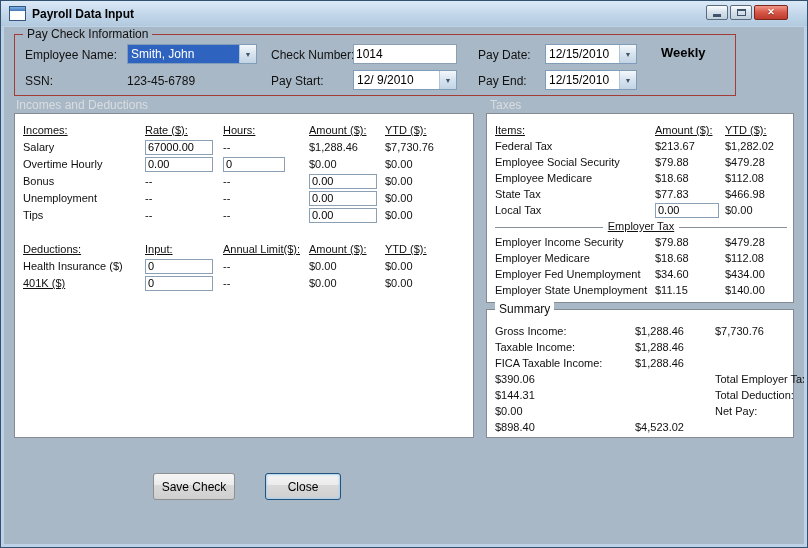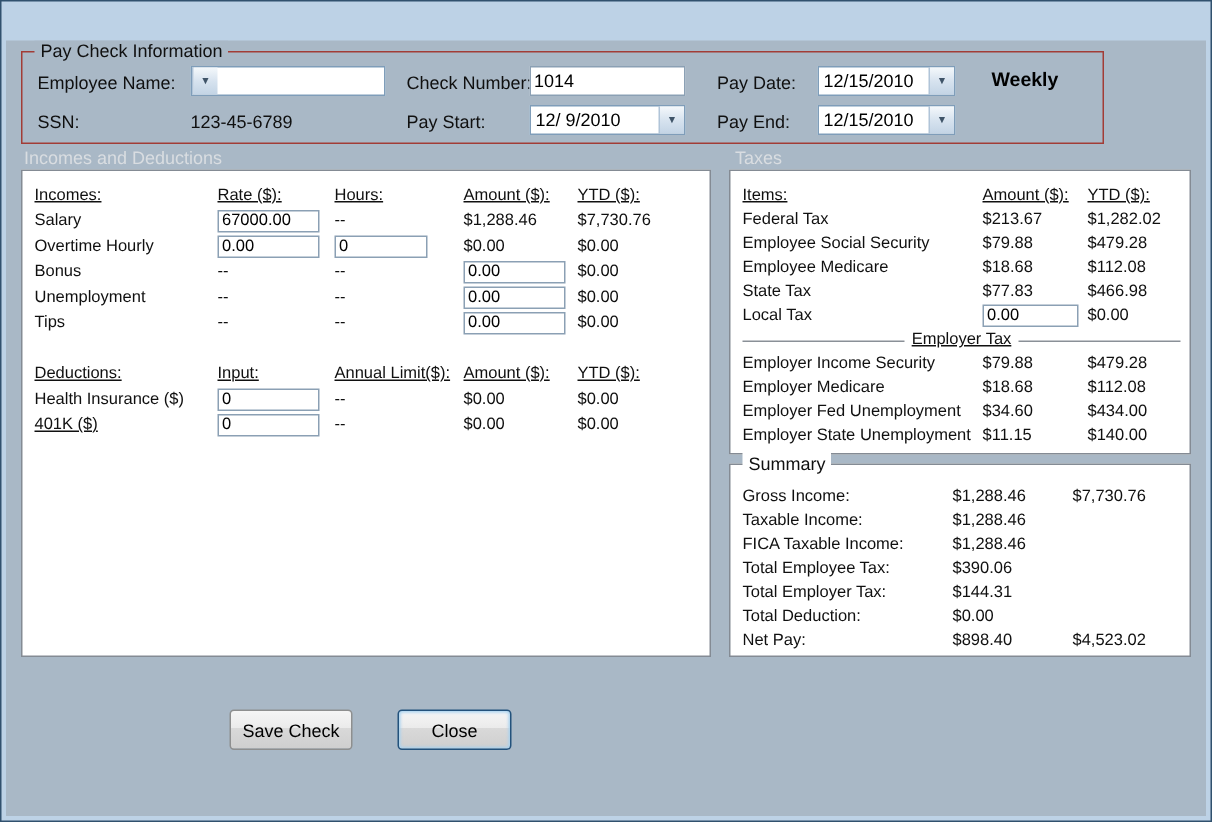--- a/index.html
+++ b/index.html
@@ -58,28 +58,44 @@
     background:linear-gradient(#f5f5f5,#ebebeb 45%,#d9d9d9 46%,#cfcfcf);
     font-family:"Liberation Sans",sans-serif;font-size:12px;color:#000;cursor:default;}
   .btn.default{border-color:#23527c;box-shadow:inset 0 0 2px 1px #a8d2f0;}
   .weekly{position:absolute;font-size:13px;font-weight:bold;color:#000;white-space:nowrap;}
 </style>
 </head>
 <body>
 
 <div class="window">
 
+  <div class="titlebar">
+    <span class="app-icon"></span>
+    <span class="title">Payroll Data Input</span>
+    <div class="win-buttons">
+      <span class="winbtn min">
+          <span class="glyph-min"></span>
+        </span>
+      <span class="winbtn max">
+          <span class="glyph-max"></span>
+        </span>
+      <span class="winbtn close">
+          <span class="glyph-close">✕</span>
+        </span>
+    </div>
+  </div>
 
   <div class="client">
 
     <div class="group" style="left:10px;top:7px;width:722px;height:62px;">
       <span class="legend">Pay Check Information</span>
 
       <span class="lbl" style="left:10px;top:13px;">Employee Name:</span>
       <div class="combo sel" style="left:112px;top:9px;width:130px;">
+        <span class="txt">Smith, John</span>
         <span class="arrow">
             <i>▼</i>
           </span>
       </div>
 
       <span class="lbl" style="left:256px;top:13px;">Check Number:</span>
       <input class="tb big" type="text" style="position: absolute; left: 338px; top: 9px; width: 104px;" value="1014">
 
       <span class="lbl" style="left:463px;top:13px;">Pay Date:</span>
       <div class="combo" style="left:530px;top:9px;width:92px;">
@@ -230,21 +246,20 @@
         <span>$7,730.76</span>
 
         <span>Taxable Income:</span>
         <span>$1,288.46</span>
         <span></span>
 
         <span>FICA Taxable Income:</span>
         <span>$1,288.46</span>
         <span></span>
 
-        <span>Total Employee Tax:</span>
         <span>$390.06</span>
         <span></span>
 
         <span>Total Employer Tax:</span>
         <span>$144.31</span>
         <span></span>
 
         <span>Total Deduction:</span>
         <span>$0.00</span>
         <span></span>

